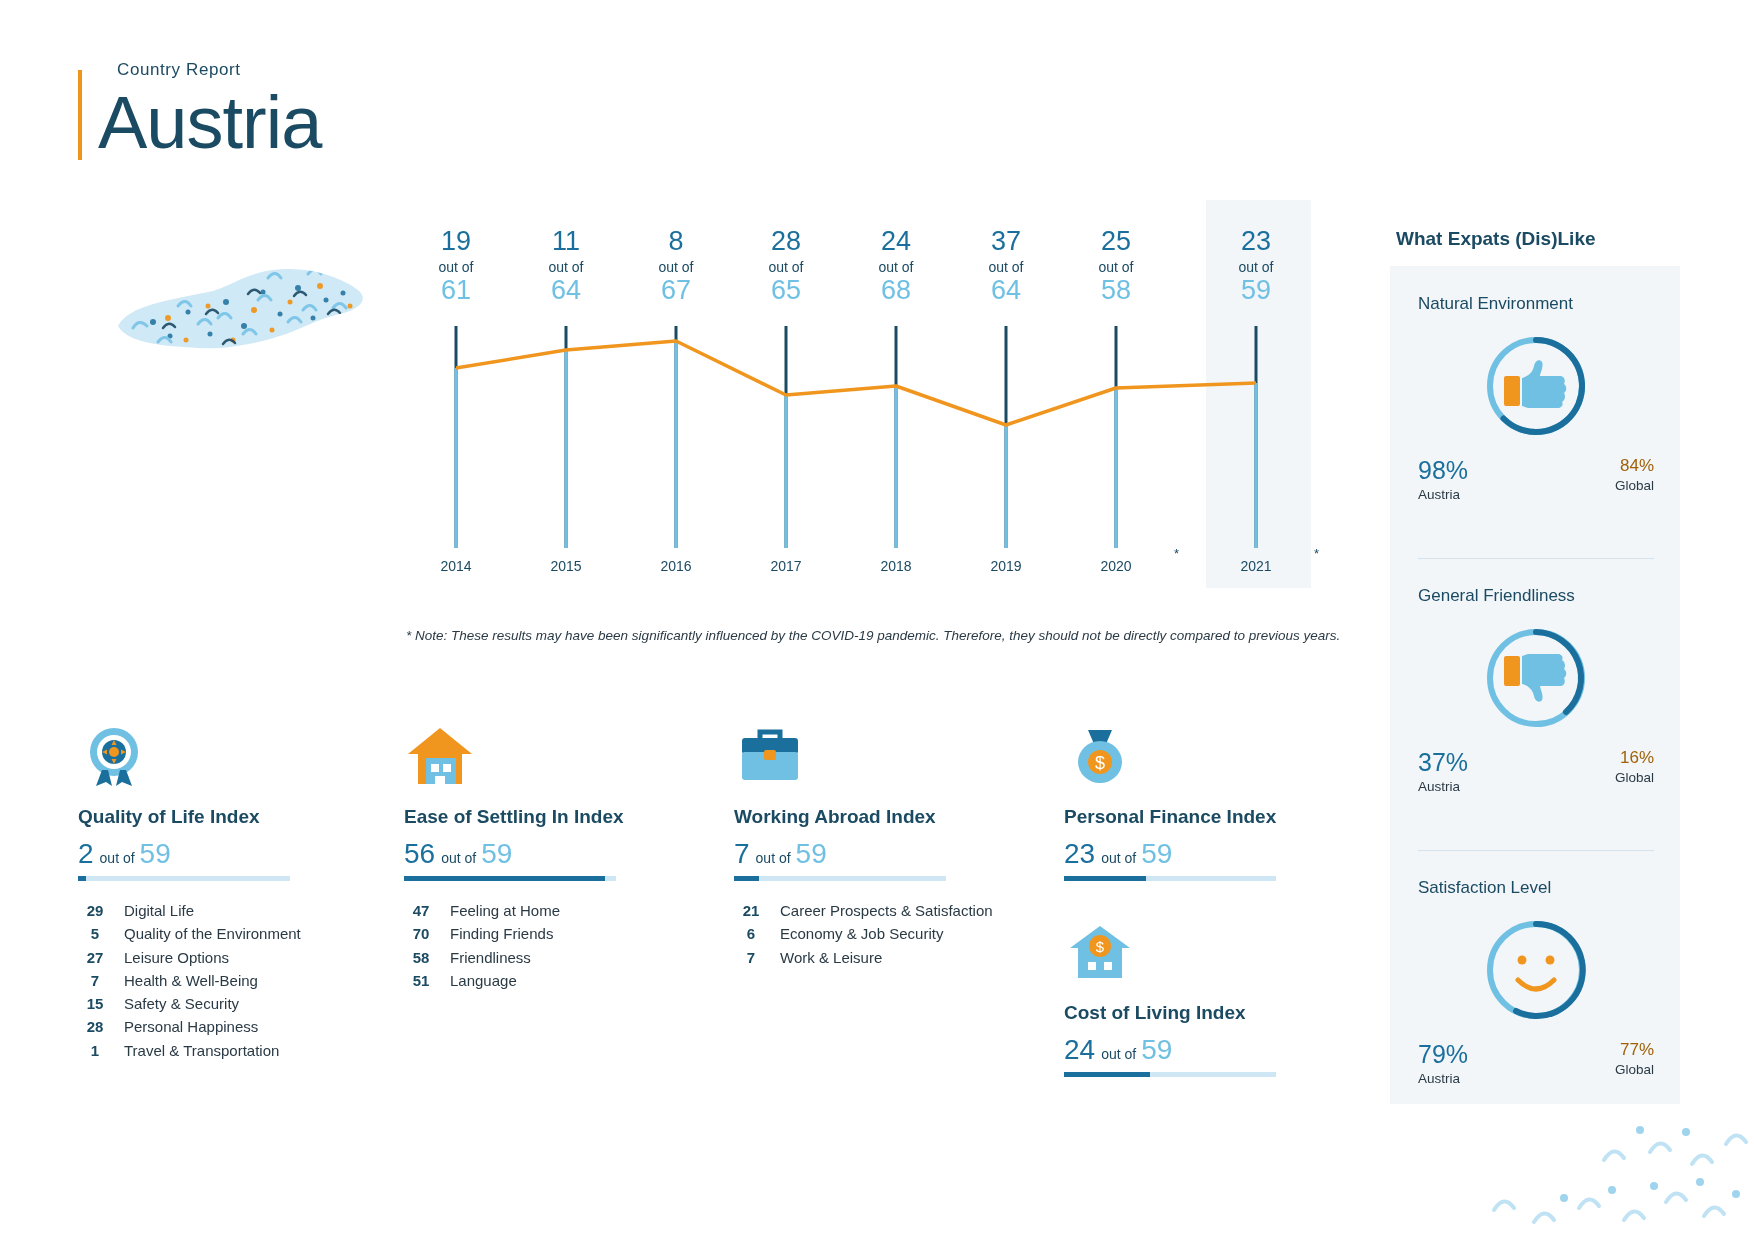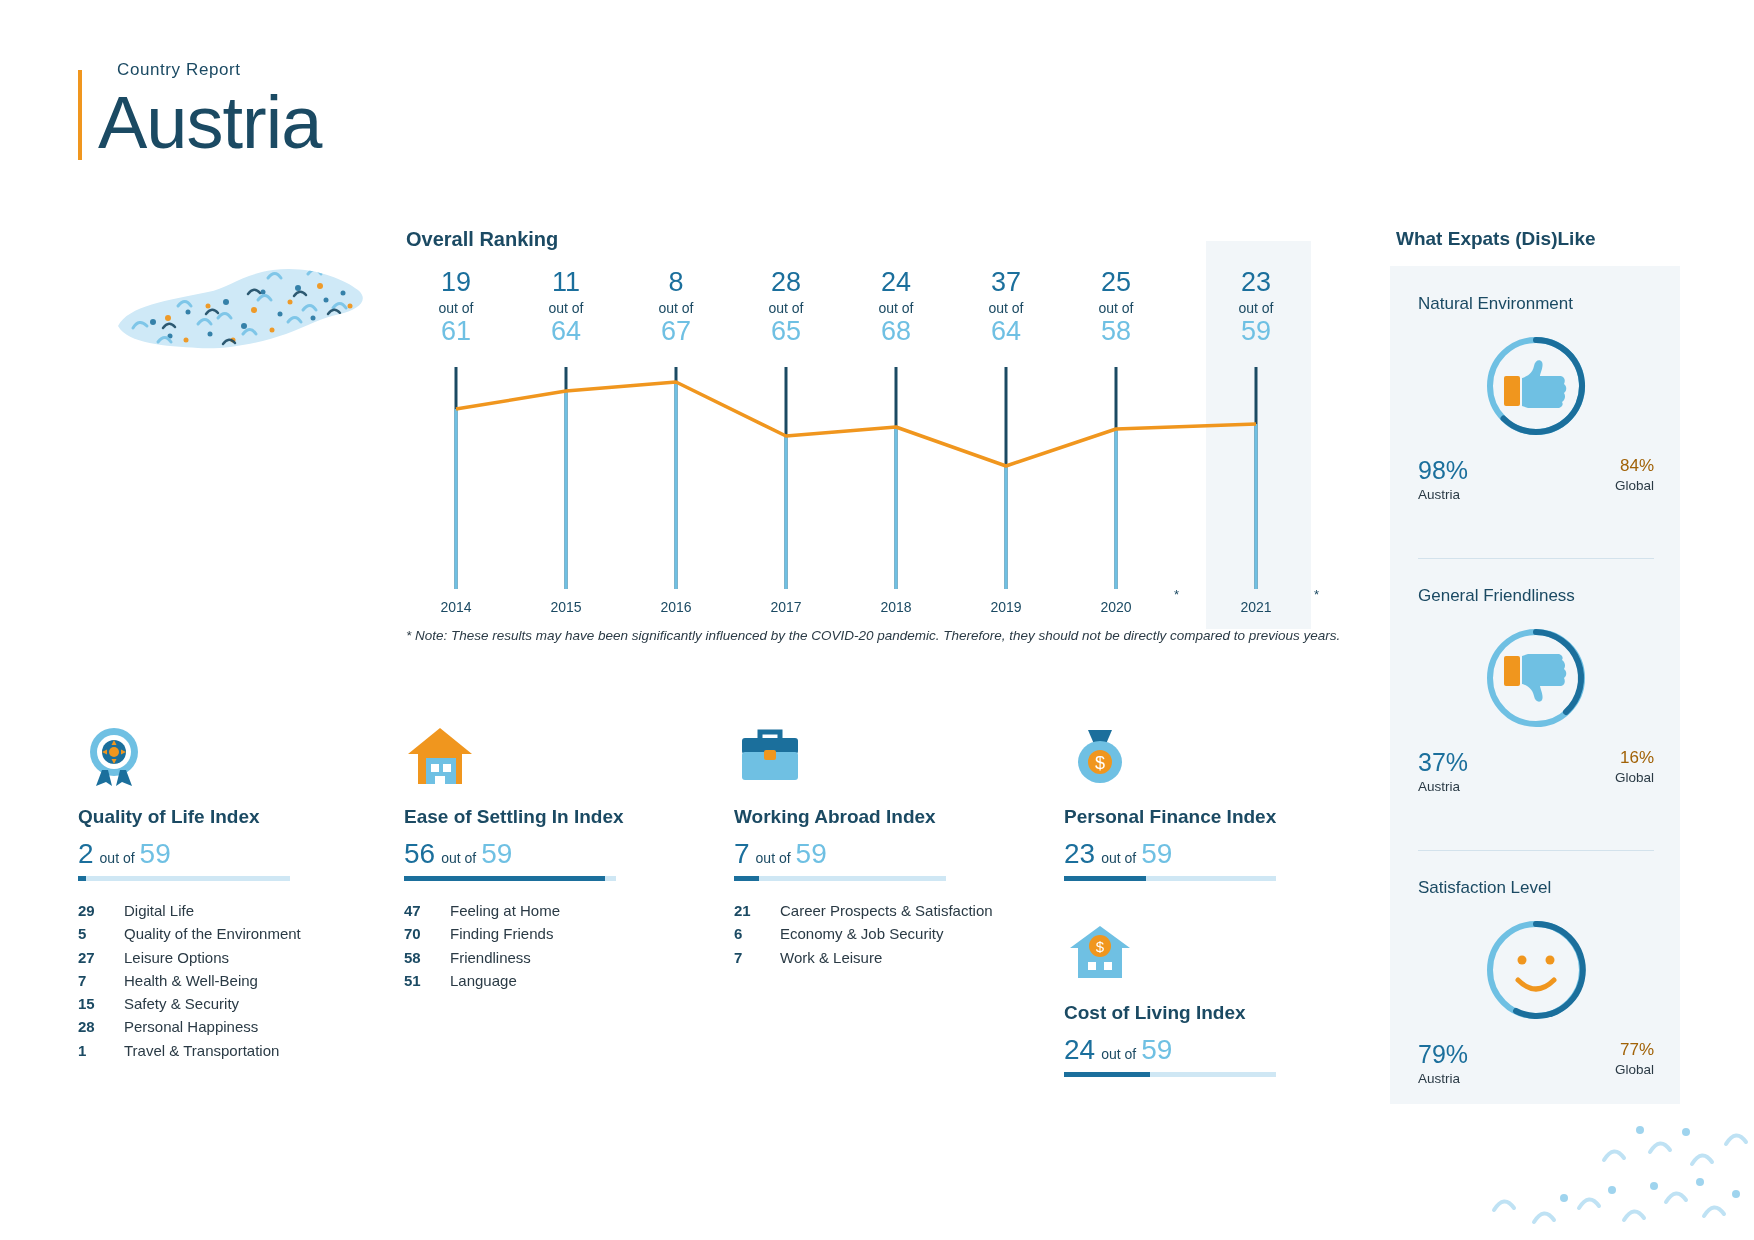--- a/index.html
+++ b/index.html
@@ -61,21 +61,21 @@
   .index-block { position:absolute; }
   .index-title { font-size:19px; font-weight:700; color:#1b4a63; }
   .score-row { margin-top:10px; display:flex; align-items:baseline; }
   .score-num { font-size:28px; color:#1b6f9c; font-weight:400; }
   .score-outof { font-size:14px; color:#1b4a63; margin:0 5px 0 6px; }
   .score-total { font-size:28px; color:#6fc0e3; font-weight:400; }
   .bar-track { height:5px; background:#cfe7f4; margin-top:6px; position:relative; }
   .bar-fill { position:absolute; left:0; top:0; height:5px; background:#1b6f9c; }
   .sub-list { margin-top:18px; }
   .sub-item { display:flex; font-size:15px; color:#2a3a45; line-height:1.55; }
-  .sub-rank { width:34px; text-align:left; font-weight:700; color:#1b4a63; margin-right:12px; }
+  .sub-rank { width:34px; text-align:center; font-weight:700; color:#1b4a63; margin-right:12px; }
   .sub-label { font-weight:400; }
 
   
   .idx-icon { width:72px; height:64px; margin-bottom:14px; }
 
   
   #right-title {
     position:absolute; left:1396px; top:228px;
     font-size:19px; font-weight:700; color:#1b4a63;
   }
@@ -159,21 +159,20 @@
         <path d="M148,66 q6,-8 12,-1"></path>
       <path d="M190,46 q6,-8 12,-1"></path>
         <path d="M236,48 q6,-8 12,-1"></path>
       <path d="M270,66 q6,-8 12,-1"></path>
         <path d="M165,96 q6,-8 12,-1"></path>
     </g>
   </g>
 </svg>
 
 <div id="ranking-section">
-  <div id="ranking-title">Overall Ranking</div>
   <div id="chart-wrap">
     <div id="chart-highlight"></div>
     <svg id="chart-svg" width="950" height="360">
 
       <line x1="50" y1="98" x2="50" y2="320" stroke="#1b4a63" stroke-width="3"></line>
       <line x1="50" y1="140" x2="50" y2="320" stroke="#6fc0e3" stroke-width="3"></line>
       <line x1="160" y1="98" x2="160" y2="320" stroke="#1b4a63" stroke-width="3"></line>
       <line x1="160" y1="122" x2="160" y2="320" stroke="#6fc0e3" stroke-width="3"></line>
       <line x1="270" y1="98" x2="270" y2="320" stroke="#1b4a63" stroke-width="3"></line>
       <line x1="270" y1="113" x2="270" y2="320" stroke="#6fc0e3" stroke-width="3"></line>
@@ -238,21 +237,21 @@
     <div class="yr-label" style="left:320px">2017</div>
     <div class="yr-label" style="left:430px">2018</div>
     <div class="yr-label" style="left:540px">2019</div>
     <div class="yr-label" style="left:650px">2020</div>
     <div class="yr-label" style="left:790px">2021</div>
     <div class="yr-star" style="position:absolute;left:768px;top:318px">*</div>
     <div class="yr-star" style="position:absolute;left:908px;top:318px">*</div>
   </div>
 </div>
 
-<div id="note">* Note: These results may have been significantly influenced by the COVID-20 pandemic. Therefore, they should not be directly compared to previous years.</div>
+<div id="note">* Note: These results may have been significantly influenced by the COVID-19 pandemic. Therefore, they should not be directly compared to previous years.</div>
 
 <div class="index-block" style="left:78px; top:724px; width:250px;">
   <svg class="idx-icon" viewBox="0 0 72 64">
     <circle cx="36" cy="28" r="24" fill="#6fc0e3"></circle>
     <circle cx="36" cy="28" r="17" fill="#ffffff"></circle>
     <circle cx="36" cy="28" r="12" fill="#1b6f9c"></circle>
     <g fill="#f0961e">
       <circle cx="36" cy="28" r="5"></circle>
       <path d="M36,16 l2.5,5 -5,0 Z"></path>
         <path d="M36,40 l2.5,-5 -5,0 Z"></path>

